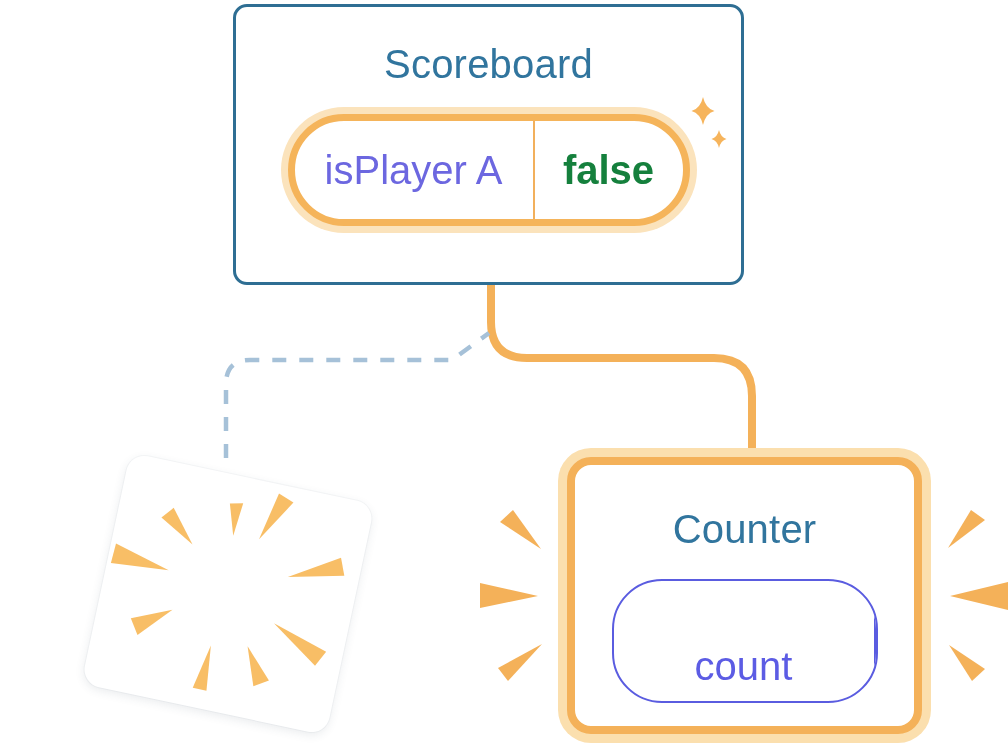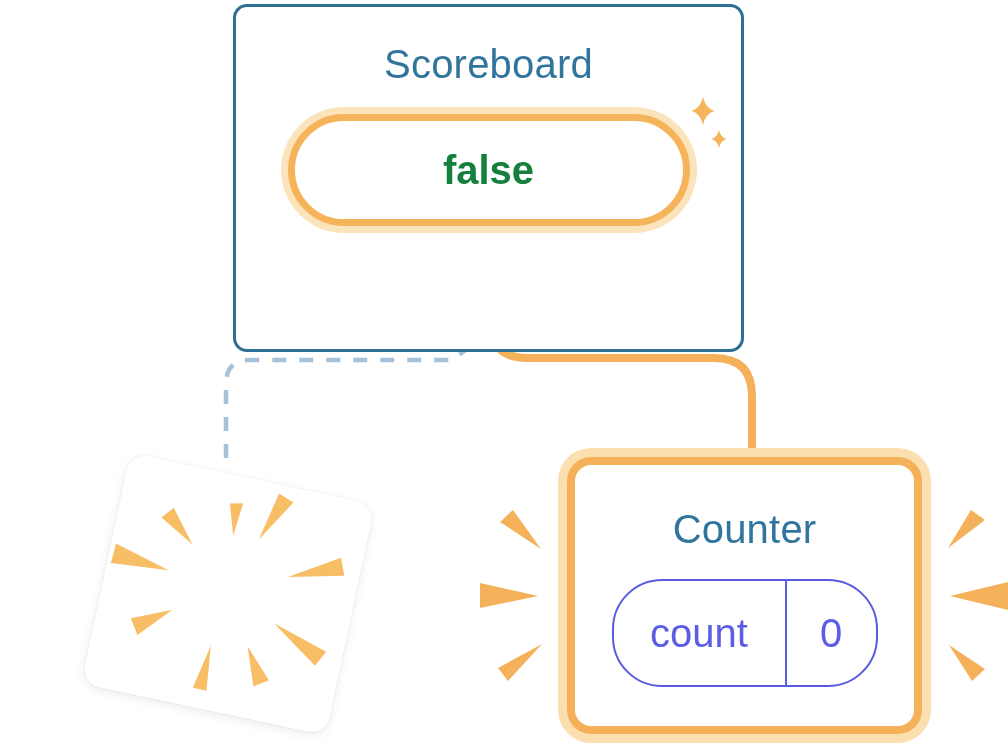--- a/index.html
+++ b/index.html
@@ -10,21 +10,21 @@
     overflow: hidden;
     background: #ffffff;
     font-family: "Liberation Sans", sans-serif;
   }
   svg.layer { position: absolute; left: 0; top: 0; z-index: 0; }
 
   
   .scoreboard-card {
     position: absolute;
     left: 233px; top: 4px;
-    width: 511px; height: 348px;
+    width: 511px; height: 281px;
     box-sizing: border-box;
     background: #ffffff;
     border: 3px solid #2E6E93;
     border-radius: 14px;
     z-index: 1;
     display: flex;
     flex-direction: column;
     align-items: center;
   }
   .card-title {
@@ -77,27 +77,28 @@
     box-shadow: 0 0 0 9px #FBDFAE;
     z-index: 1;
     display: flex;
     flex-direction: column;
     align-items: center;
   }
   .counter-card .card-title { margin-top: 40px; }
   .counter-pill {
     margin-top: 26px;
     box-sizing: border-box;
-    width: 266px; height: 108px;
+    width: 266px; height: 124px;
     border: 2px solid #5A5CE0;
     border-radius: 50px;
     background: #ffffff;
     display: flex;
     align-items: stretch;
     overflow: hidden;
+    flex-direction: column;
   }
   .counter-pill .cell {
     display: flex;
     align-items: center;
     justify-content: center;
     font-size: 40px;
     color: #5C5CE4;
   }
   .counter-pill .cell.label {
     flex: 0 0 171px;
@@ -137,20 +138,21 @@
     <g fill="#F4B159">
       <polygon points="948,548 971,510 985,520"></polygon>
       <polygon points="950,596 1008,582 1008,610"></polygon>
       <polygon points="949,645 972,681 985,669"></polygon>
     </g>
   </svg>
 
   <div class="scoreboard-card">
     <div class="card-title">Scoreboard</div>
     <div class="state-pill">
+      <div class="cell label">isPlayer A</div>
       <div class="cell value">false</div>
     </div>
   </div>
 
   <svg class="sparkles" width="56" height="62" viewBox="0 0 56 62">
     <g fill="#F6B45C">
       <path d="M22 3 Q24.6 14.5 33.5 17 Q24.6 19.5 22 31 Q19.4 19.5 10.5 17 Q19.4 14.5 22 3 Z"></path>
       <path d="M38 36 Q39.7 43.3 45.5 45 Q39.7 46.7 38 54 Q36.3 46.7 30.5 45 Q36.3 43.3 38 36 Z"></path>
     </g>
   </svg>

